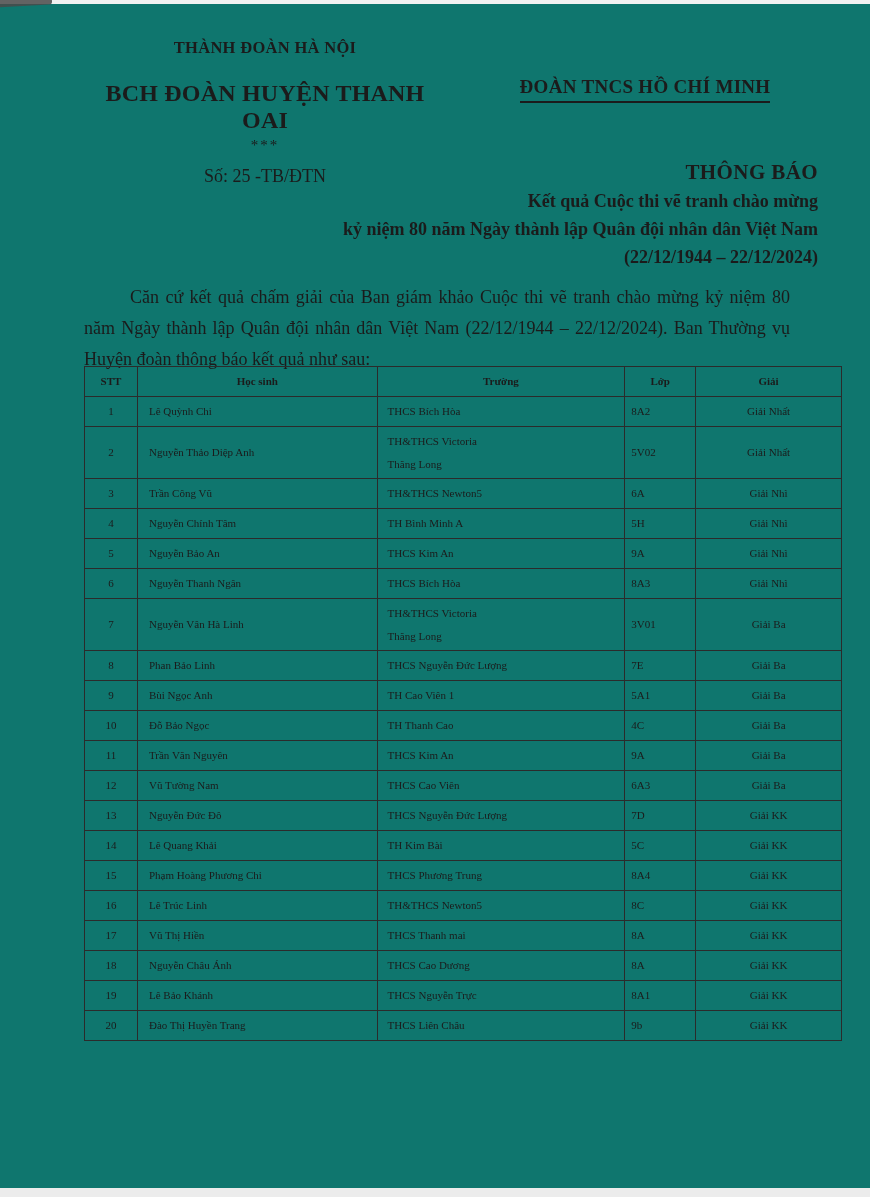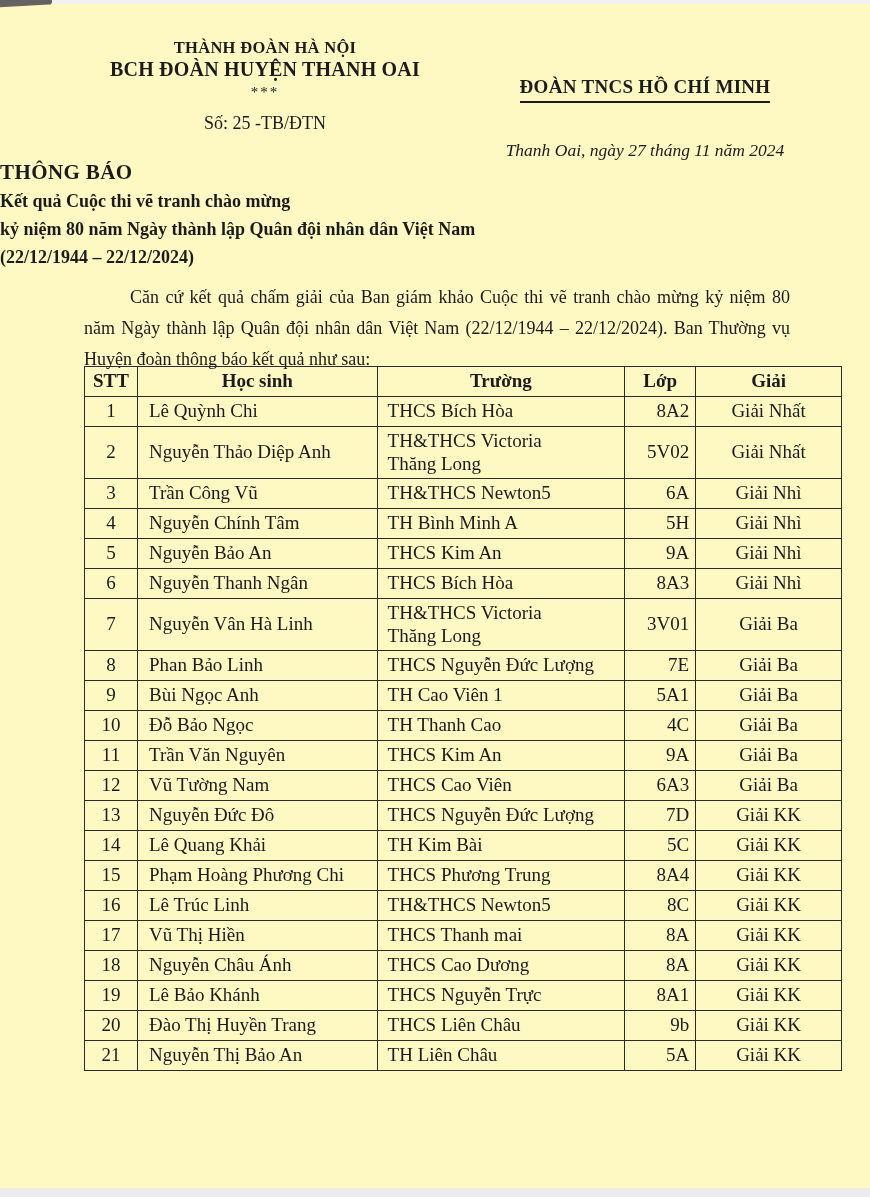--- a/index.html
+++ b/index.html
@@ -6,75 +6,75 @@
   html, body { margin: 0; padding: 0; }
   body {
     width: 870px; height: 1197px;
     background: #ffffff;
     font-family: "Liberation Serif", "DejaVu Serif", serif;
     color: #1b1b1b;
   }
   .page {
     position: relative;
     width: 870px; height: 1197px;
-    background: #fef9c3;
+    background: #0f766e;
     overflow: hidden;
   }
   
   .top-strip { position: absolute; top: 0; left: 0; width: 870px; height: 4px; background: #f1f1f1; }
   .corner-mark { position: absolute; top: -2px; left: -8px; width: 60px; height: 8px; background: #4a4a4a; transform: rotate(-3deg); border-radius: 0 2px 3px 0; opacity: .85; }
   .bottom-strip { position: absolute; bottom: 0; left: 0; width: 870px; height: 9px; background: #ececec; }
 
   
   .header-left { position: absolute; top: 38px; left: 95px; width: 340px; text-align: center; }
   .org-parent   { font-size: 16.5px; font-weight: bold; letter-spacing: .3px; }
-  .org-name     { font-size: 20px;   font-weight: bold; margin-top: 0; letter-spacing: .2px; }
+  .org-name     { font-size: 24px;   font-weight: bold; margin-top: 22px; letter-spacing: .2px; }
   .separator-stars { font-size: 15px; margin-top: 3px; letter-spacing: 2px; }
   .doc-number   { font-size: 18px; margin-top: 12px; }
 
   .header-right { position: absolute; top: 44px; left: 455px; width: 380px; text-align: center; margin-top: 32px; }
   .union-title {
     display: inline-block;
     font-size: 19px; font-weight: bold; letter-spacing: .3px;
     border-bottom: 2.5px solid #1b1b1b; padding-bottom: 3px;
   }
   .date-place { font-size: 17.5px; font-style: italic; margin-top: 37px; }
 
   
-  .title-block { position: absolute; top: 160px; left: 0; width: 818px; text-align: left; font-weight: bold; }
+  .title-block { position: absolute; top: 160px; left: 0; width: 818px; text-align: right; font-weight: bold; }
   .title-main { font-size: 21px; letter-spacing: .4px; }
   .title-sub  { font-size: 18px; margin-top: 4px; line-height: 24px; }
 
   
   .intro-paragraph {
     position: absolute; top: 282px; left: 84px; width: 706px;
     font-size: 18px; line-height: 31px;
     text-align: justify; text-indent: 46px;
     margin: 0;
   }
 
   
   .results-table {
     position: absolute; top: 366px; left: 84px;
     width: 758px;
     border-collapse: collapse;
-    font-size: 19px;
+    font-size: 11px;
   }
   .results-table th, .results-table td {
     border: 1.7px solid #2b2b2b;
     padding: 3px 6px;
     line-height: 22.5px;
     vertical-align: middle;
   }
   .results-table th { font-weight: bold; text-align: center; height: 30px; }
   .results-table td { height: 30px; }
   .results-table td.c-stt    { text-align: center; }
   .results-table td.c-student{ text-align: left; padding-left: 11px; }
   .results-table td.c-school { text-align: left; padding-left: 10px; white-space: pre-line; }
-  .results-table td.c-class  { text-align: right; }
+  .results-table td.c-class  { text-align: left; }
   .results-table td.c-prize  { text-align: center; }
 </style>
 </head>
 <body>
 
 <div class="page">
 
   <div class="top-strip"></div>
   <div class="corner-mark"></div>
 
@@ -82,21 +82,20 @@
     <div class="org-parent">THÀNH ĐOÀN HÀ NỘI</div>
     <div class="org-name">BCH ĐOÀN HUYỆN THANH OAI</div>
     <div class="separator-stars">***</div>
     <div class="doc-number">Số: 25 -TB/ĐTN</div>
   </div>
 
   <div class="header-right">
     <div>
       <span class="union-title">ĐOÀN TNCS HỒ CHÍ MINH</span>
     </div>
-    <div class="date-place">Thanh Oai, ngày 27 tháng 11 năm 2024</div>
   </div>
 
   <div class="title-block">
     <div class="title-main">THÔNG BÁO</div>
     <div class="title-sub">Kết quả Cuộc thi vẽ tranh chào mừng</div>
     <div class="title-sub">kỷ niệm 80 năm Ngày thành lập Quân đội nhân dân Việt Nam</div>
     <div class="title-sub">(22/12/1944 – 22/12/2024)</div>
   </div>
 
   <p class="intro-paragraph">Căn cứ kết quả chấm giải của Ban giám khảo Cuộc thi vẽ tranh chào mừng kỷ niệm 80 năm Ngày thành lập Quân đội nhân dân Việt Nam (22/12/1944 – 22/12/2024). Ban Thường vụ Huyện đoàn thông báo kết quả như sau:</p>
@@ -254,25 +253,18 @@
           <td class="c-class">8A1</td>
           <td class="c-prize">Giải KK</td>
         </tr>
         <tr>
           <td class="c-stt">20</td>
           <td class="c-student">Đào Thị Huyền Trang</td>
           <td class="c-school">THCS Liên Châu</td>
           <td class="c-class">9b</td>
           <td class="c-prize">Giải KK</td>
         </tr>
-        <tr>
-          <td class="c-stt">21</td>
-          <td class="c-student">Nguyễn Thị Bảo An</td>
-          <td class="c-school">TH Liên Châu</td>
-          <td class="c-class">5A</td>
-          <td class="c-prize">Giải KK</td>
-        </tr>
       </tbody>
   </table>
 
   <div class="bottom-strip"></div>
 
 </div>
 
 </body></html>

